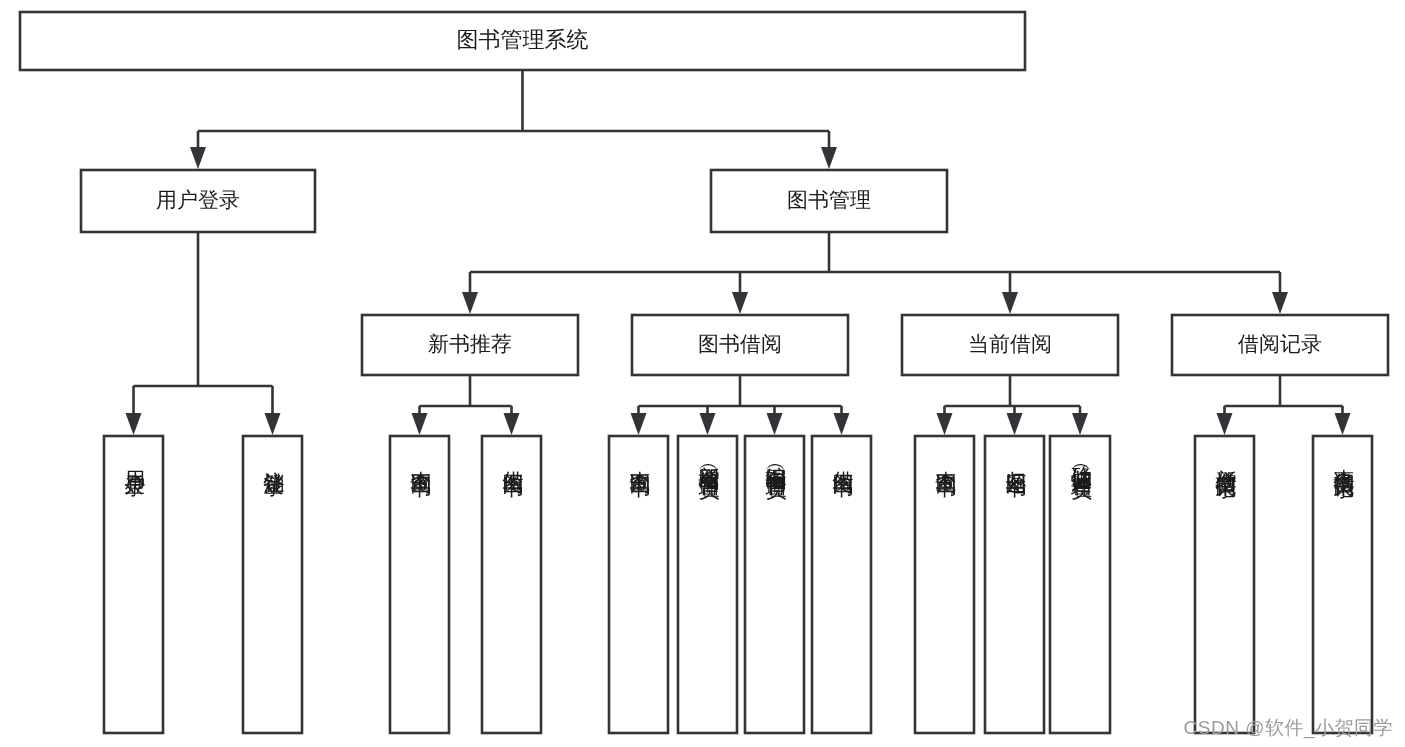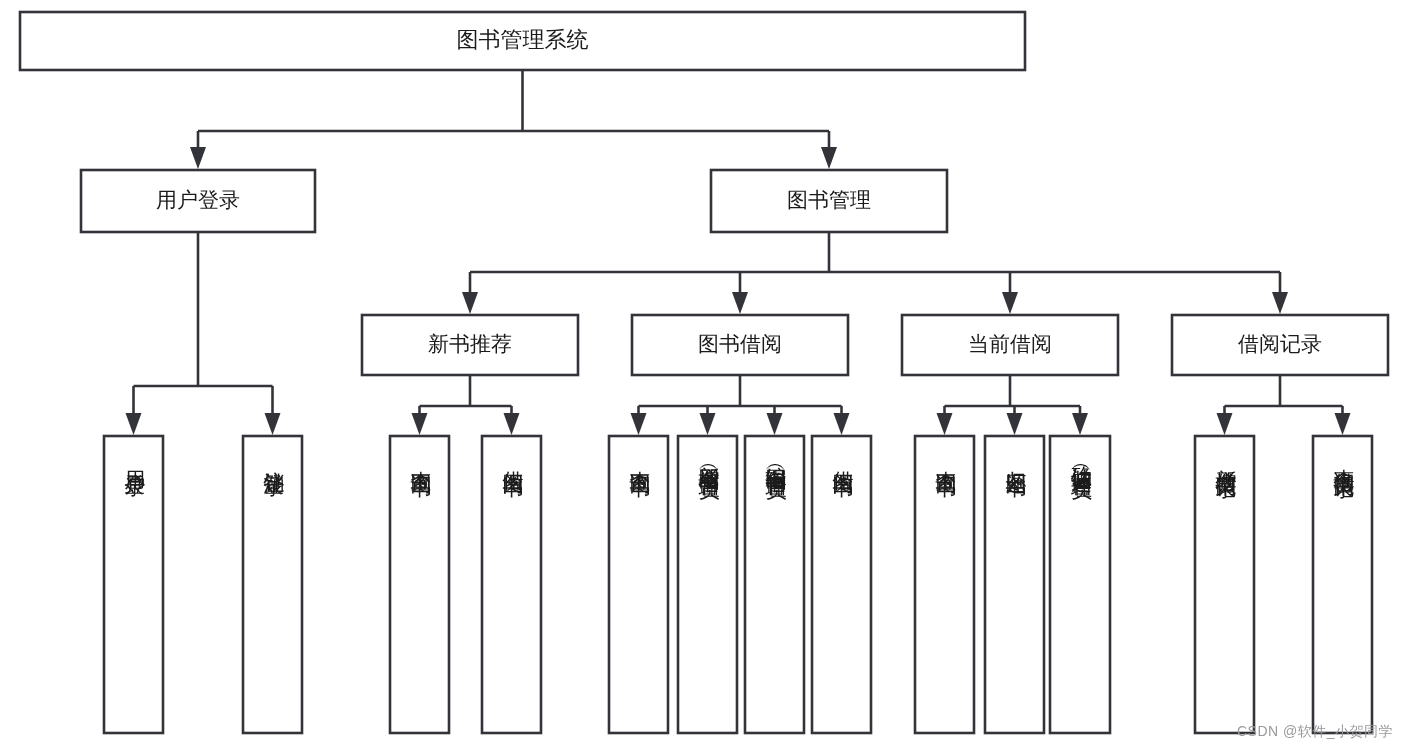--- a/index.html
+++ b/index.html
@@ -49,21 +49,21 @@
     stroke-linecap:butt;
   }
   .arrow-head{
     fill:#33333a;
     stroke:none;
   }
   .watermark{
     position:absolute;
     right:12px;
     bottom:6px;
-    font-size:14px;
+    font-size:19px;
     color:#9a9a9a;
     letter-spacing:0.5px;
     user-select:none;
     white-space:nowrap;
   }
 </style>
 </head>
 <body>
 
 <div id="stage">

